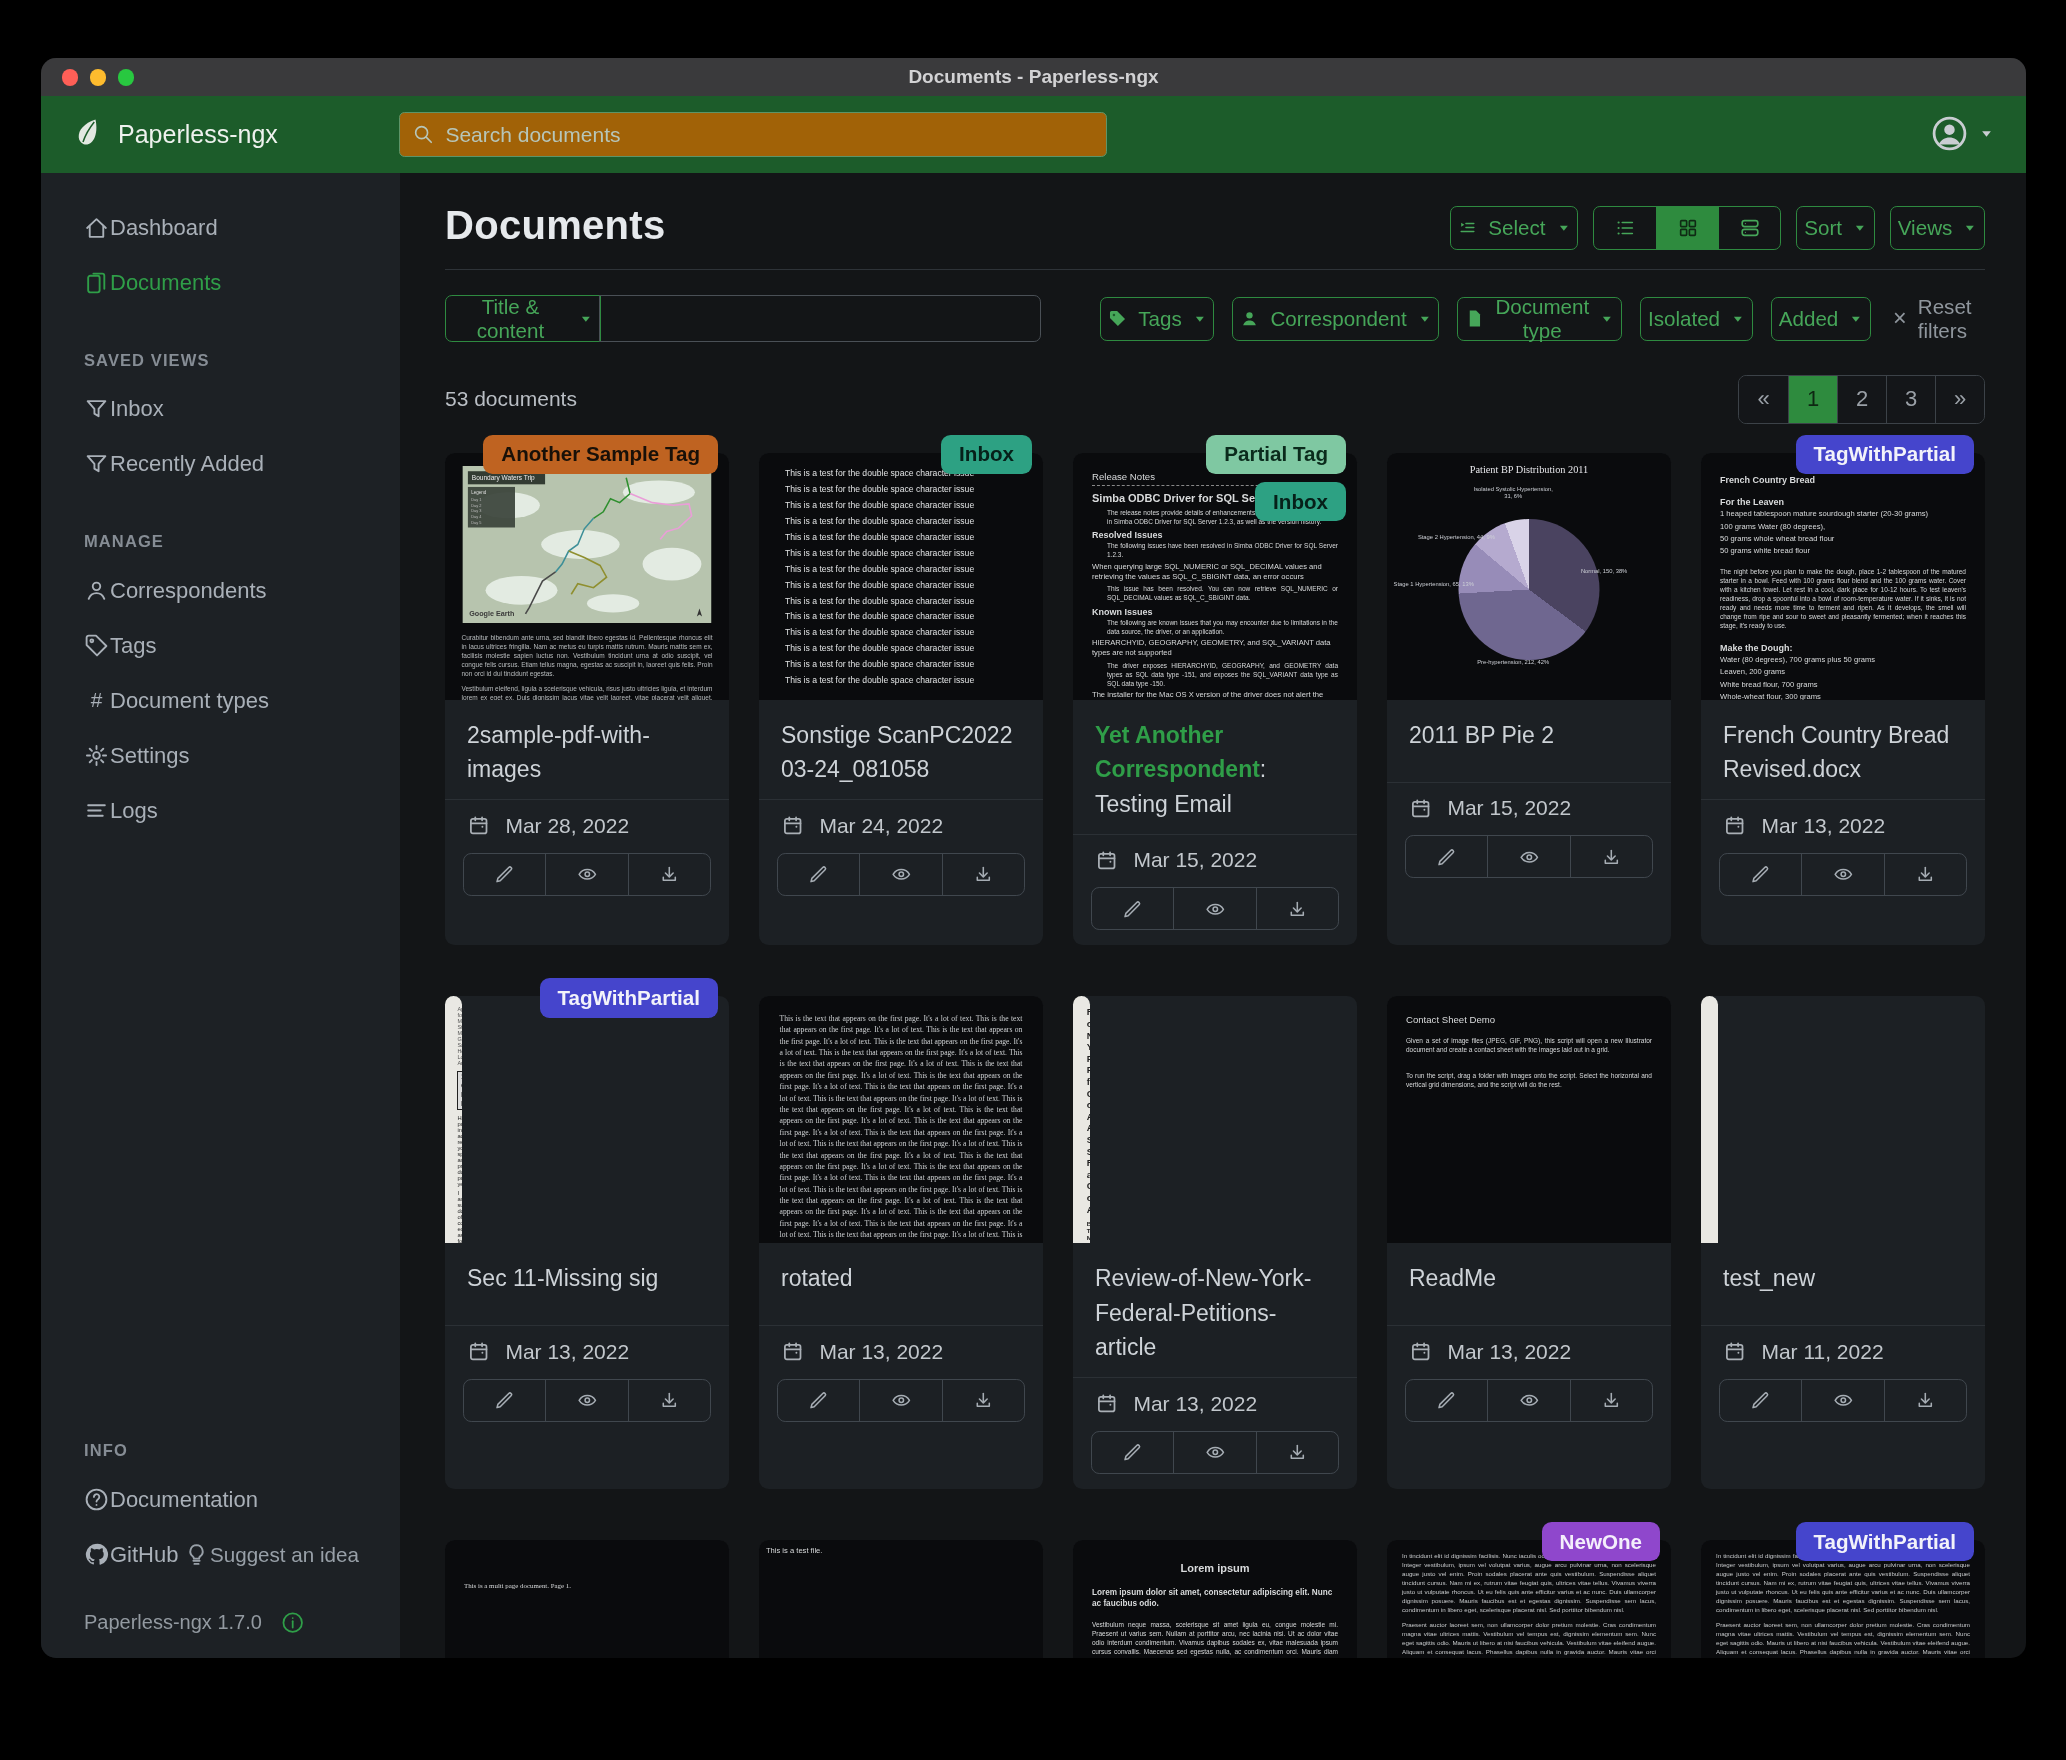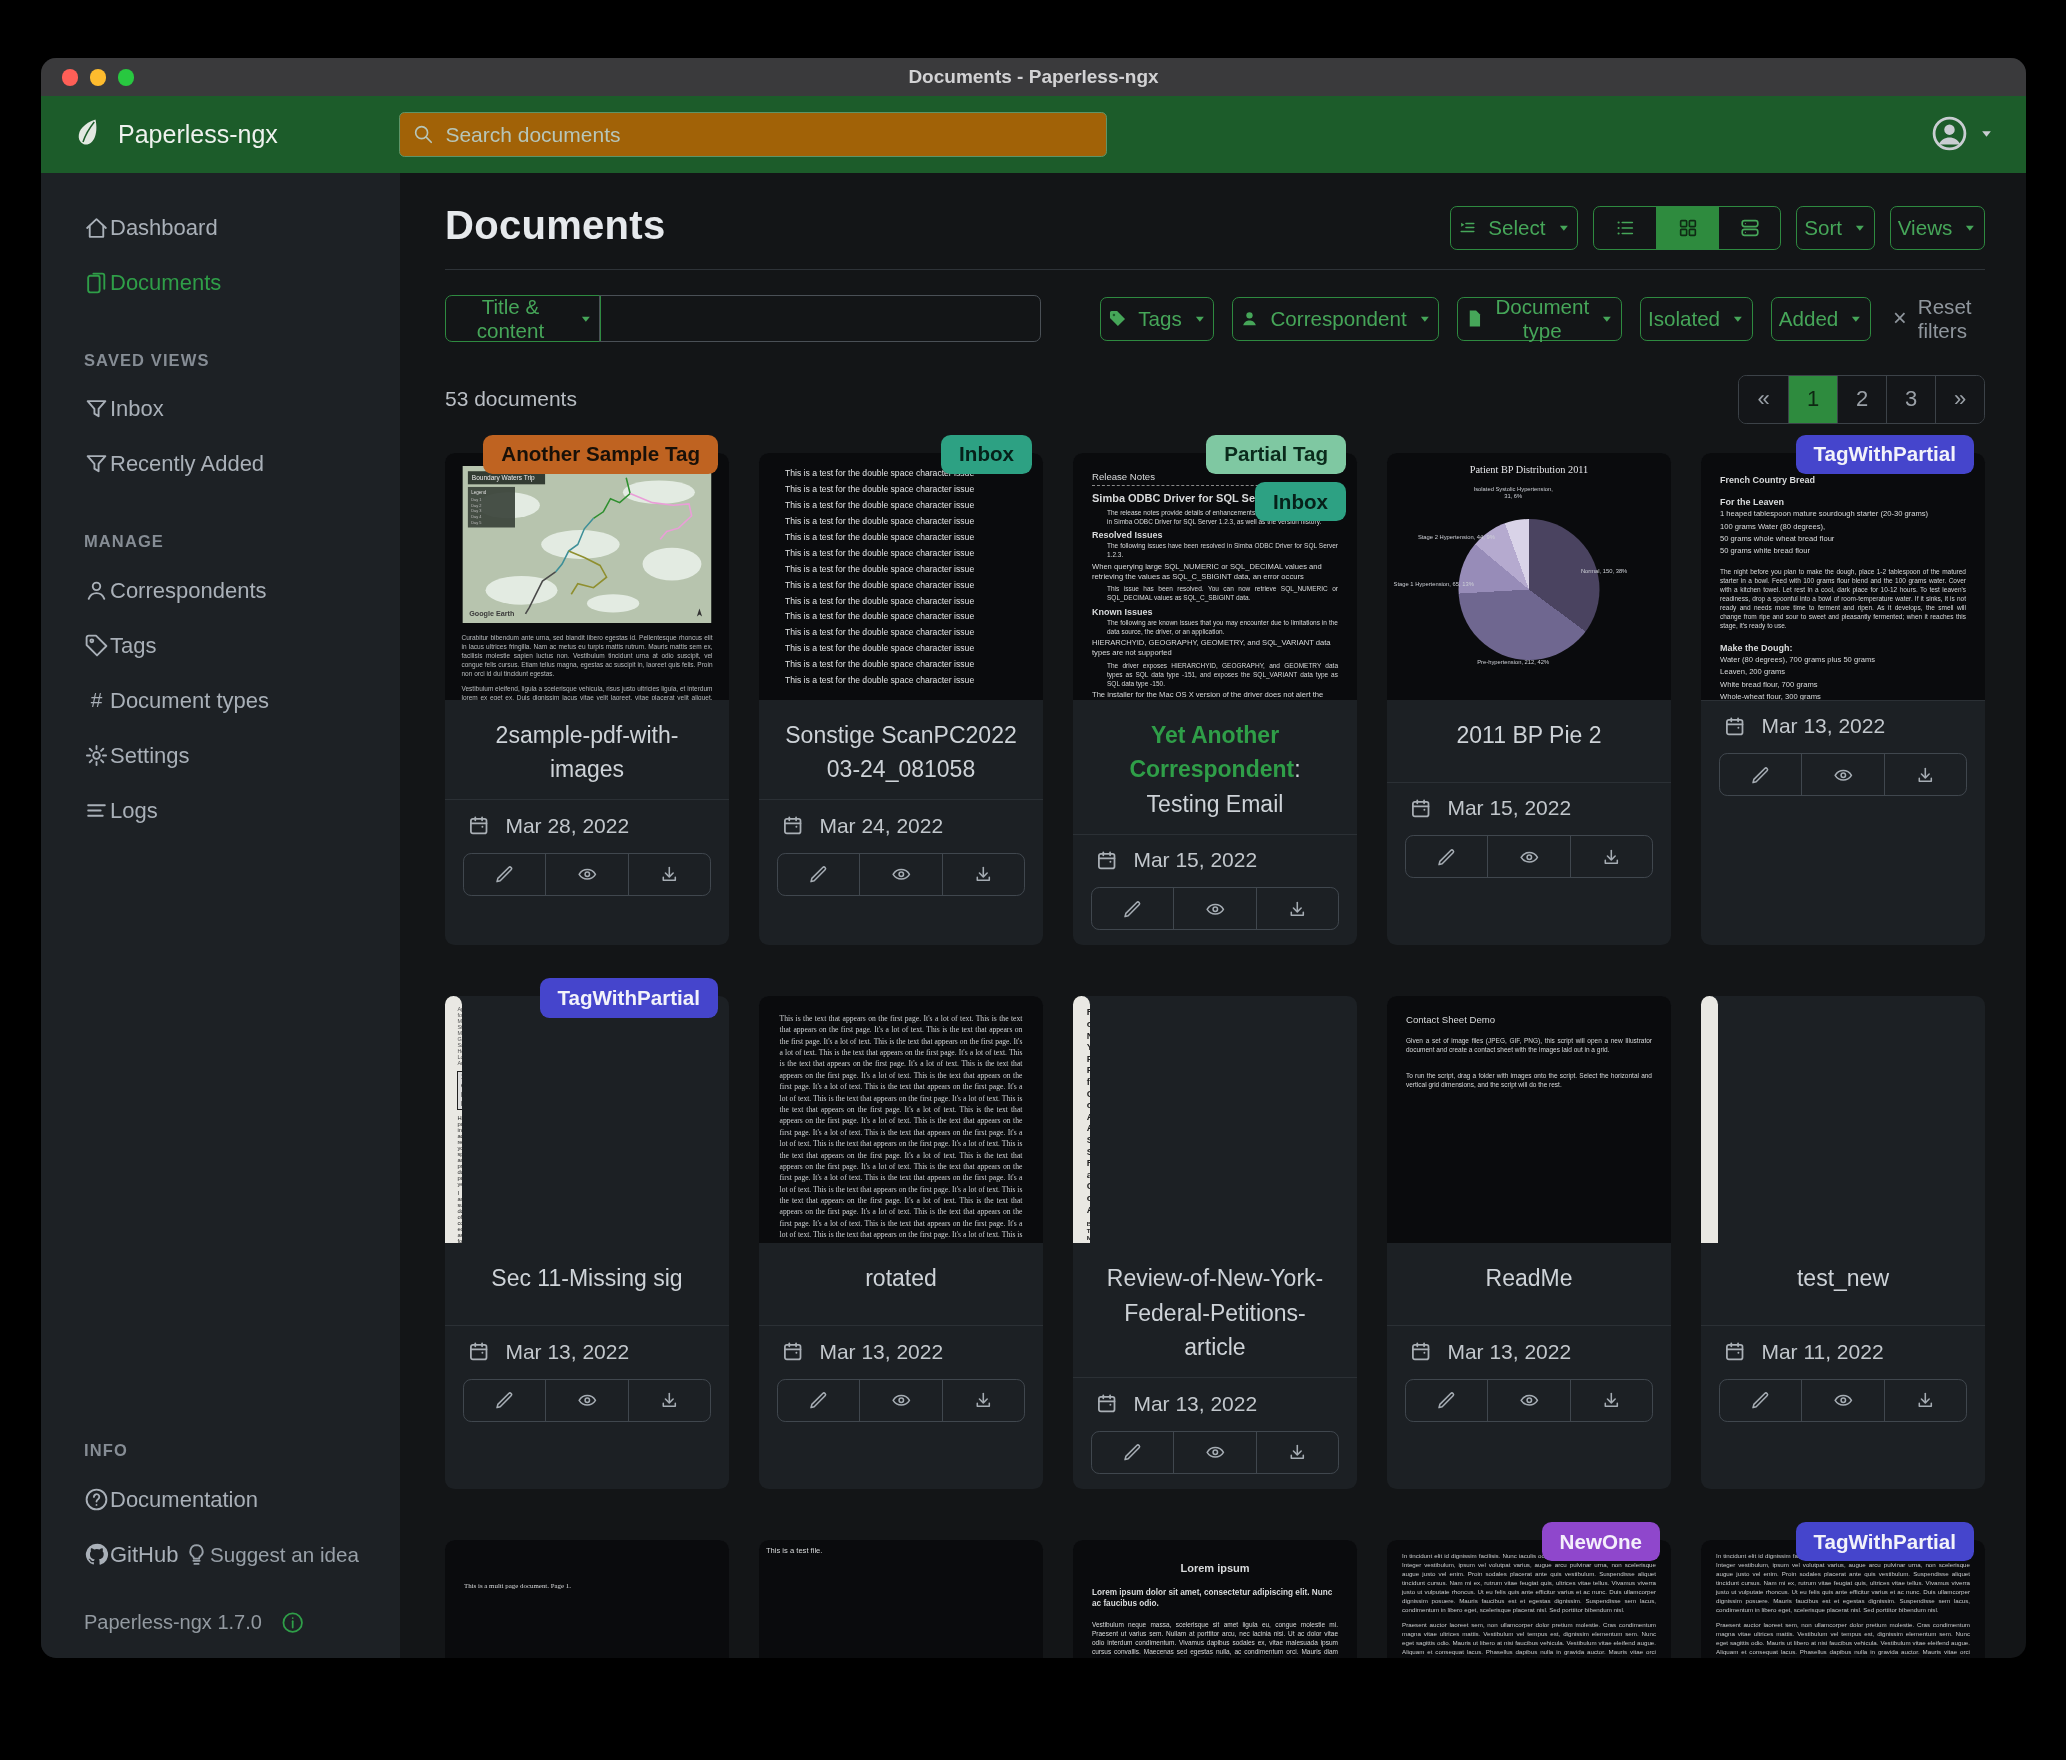--- a/index.html
+++ b/index.html
@@ -80,21 +80,21 @@
   .pg.active { background:#2e8b3e; color:#0e2712; }
 
   
   .grid { display:grid; grid-template-columns:repeat(5,1fr); gap:51px 30px; }
   .card { background:#1c2024; border-radius:9.6px; position:relative; display:flex; flex-direction:column; }
   .tags { position:absolute; top:-18px; right:11px; display:flex; flex-direction:column; align-items:flex-end; gap:8.2px; z-index:3; }
   .tag { font-weight:700; font-size:20.6px; padding:7.6px 18px; border-radius:9.6px; cursor:pointer; white-space:nowrap; }
   .thumb { height:247px; border-radius:9.6px 9.6px 0 0; overflow:hidden; background:#0a0b0d; position:relative;
            color:#d9dbdc; cursor:pointer; flex-shrink:0; }
   .thumb.light { background:#e9e8e3; color:#1e1e1e; }
-  .title-block { padding:18px 22px 12.4px; min-height:82px; font-size:23px; line-height:1.5; color:#ced3d8; cursor:pointer;text-align:center; }
+  .title-block { padding:18px 22px 12.4px; min-height:82px; font-size:23px; line-height:1.5; color:#ced3d8; cursor:pointer; }
   .corr { color:#2f9e48; font-weight:700; }
   .card-divider { border-top:1.4px solid #2b3035; }
   .date-row { display:flex; align-items:center; gap:15px; padding:13.7px 22px 2.7px; color:#c2c7cc; font-size:21px; }
   .date-row svg { width:23.4px; height:23.4px; color:#aab0b6; }
   .actions { display:flex; margin:12.4px 18px 15px; border:1.4px solid #40474e; border-radius:8.2px; overflow:hidden; height:43px; }
   .act { flex:1; display:flex; align-items:center; justify-content:center; color:#a6adb4; cursor:pointer; }
   .act + .act { border-left:1.4px solid #40474e; }
   .act svg { width:20.6px; height:20.6px; }
 
   
@@ -720,20 +720,21 @@
                   <div class="tb-sp"></div>
                   <div class="tb-tiny">The night before you plan to make the dough, place 1-2 tablespoon of the matured starter in a bowl. Feed with 100 grams flour blend and the 100 grams water. Cover with a kitchen towel. Let rest in a cool, dark place for 10-12 hours. To test leaven's readiness, drop a spoonful into a bowl of room-temperature water. If it sinks, it is not ready and needs more time to ferment and ripen. As it develops, the smell will change from ripe and sour to sweet and pleasantly fermented; when it reaches this stage, it's ready to use.</div>
                   <div class="tb-sp"></div>
                   <div class="tb-h2">Make the Dough:</div>
                   <div class="tb-p">Water (80 degrees), 700 grams plus 50 grams</div>
                   <div class="tb-p">Leaven, 200 grams</div>
                   <div class="tb-p">White bread flour, 700 grams</div>
                   <div class="tb-p">Whole-wheat flour, 300 grams</div>
                 </div>
               </div>
+              <div class="title-block">French Country Bread Revised.docx</div>
               <div class="card-divider"></div>
               <div class="date-row">
                 <span style="display: flex;">
                   <svg viewBox="0 0 24 24" fill="none" stroke="currentColor" stroke-width="1.8" stroke-linecap="round" stroke-linejoin="round">
                     <rect x="4" y="5" width="16" height="15" rx="2"></rect>
                     <line x1="4" y1="9.5" x2="20" y2="9.5"></line>
                     <line x1="8.5" y1="3.5" x2="8.5" y2="6.5"></line>
                     <line x1="15.5" y1="3.5" x2="15.5" y2="6.5"></line>
                     <circle cx="15.8" cy="13" r="1" fill="currentColor" stroke="none"></circle>
                   </svg>

